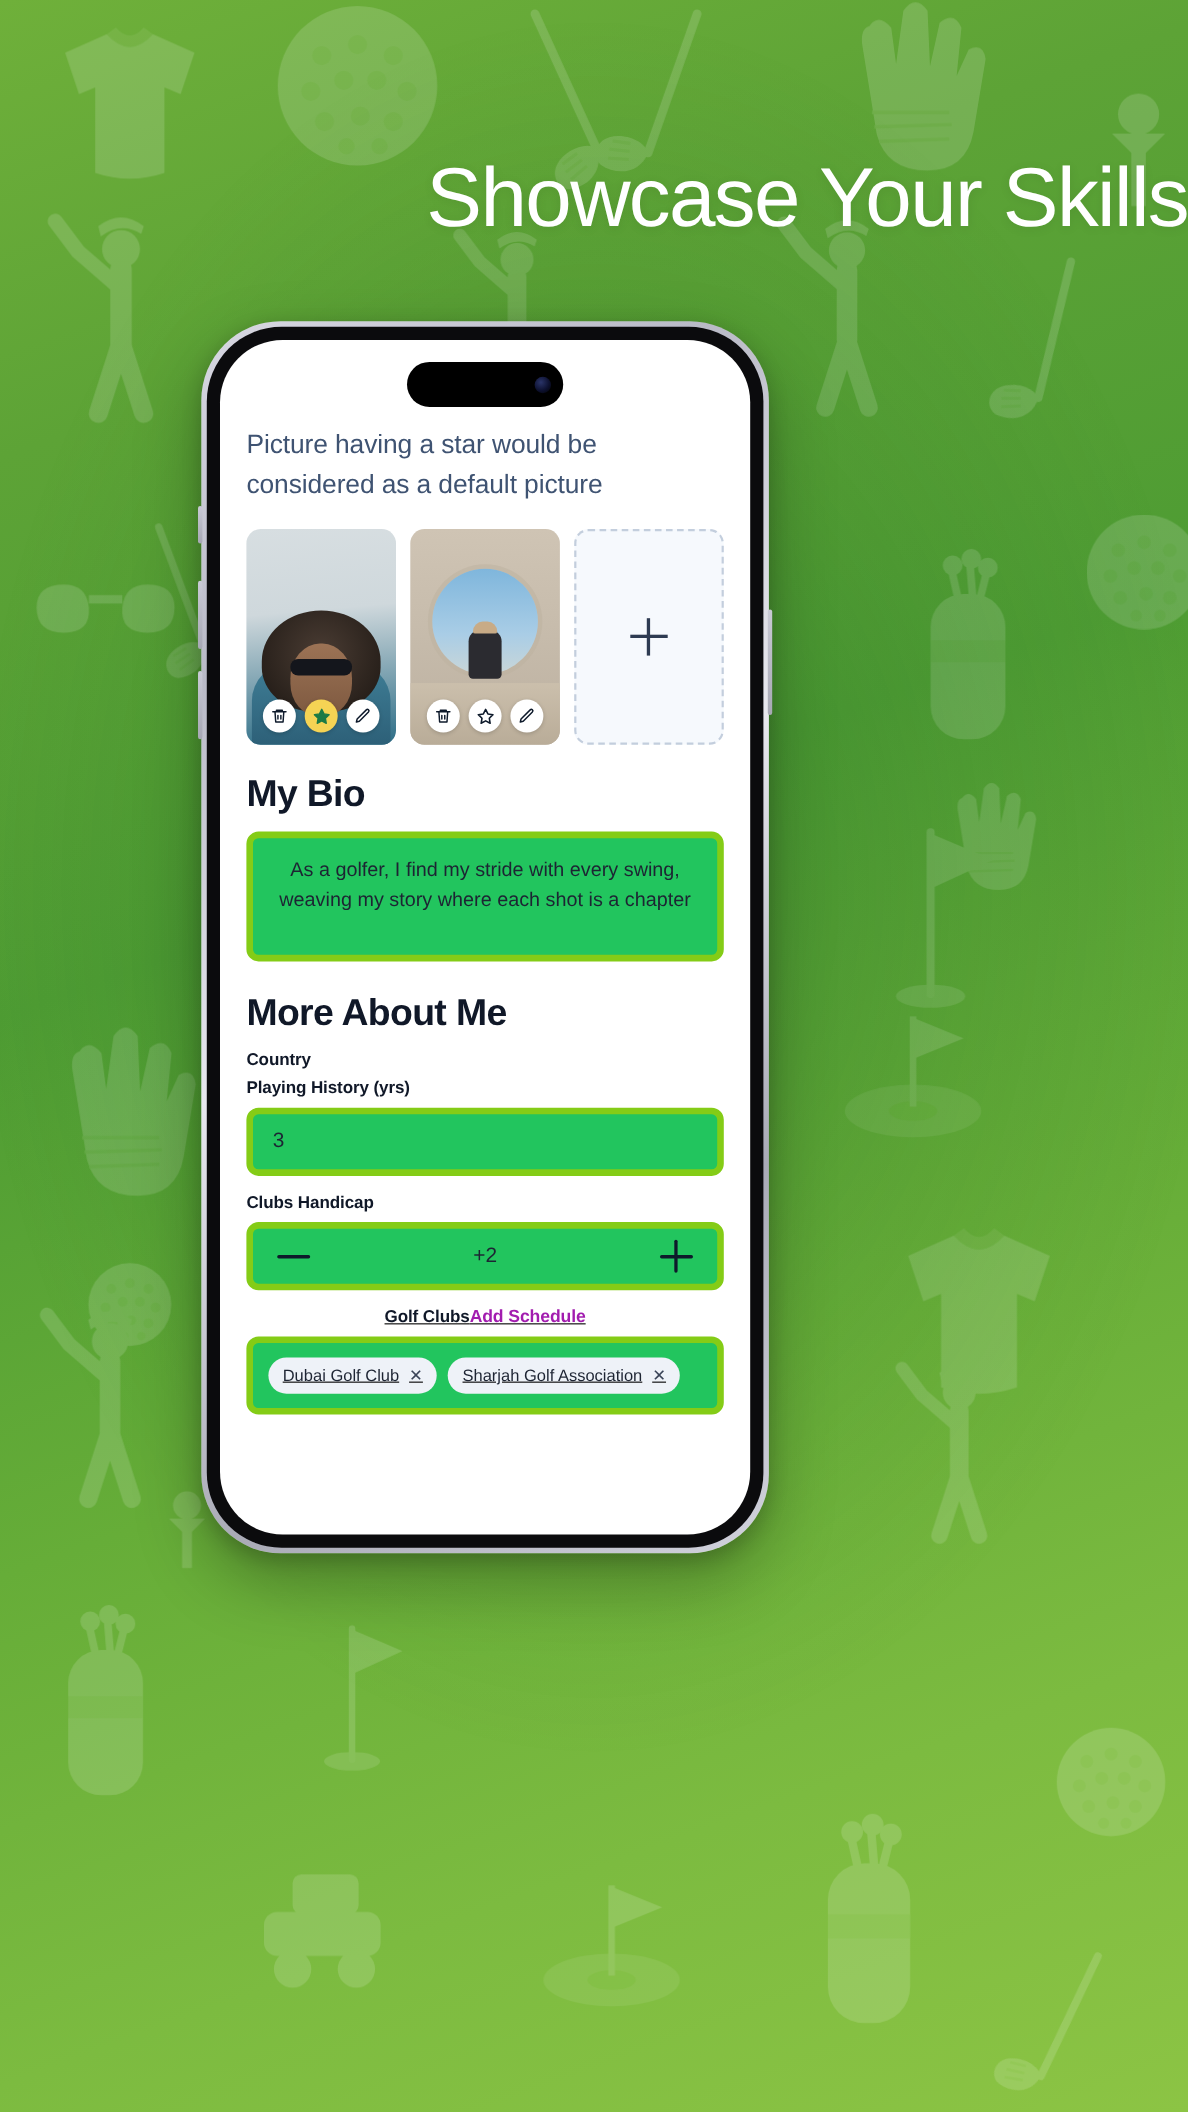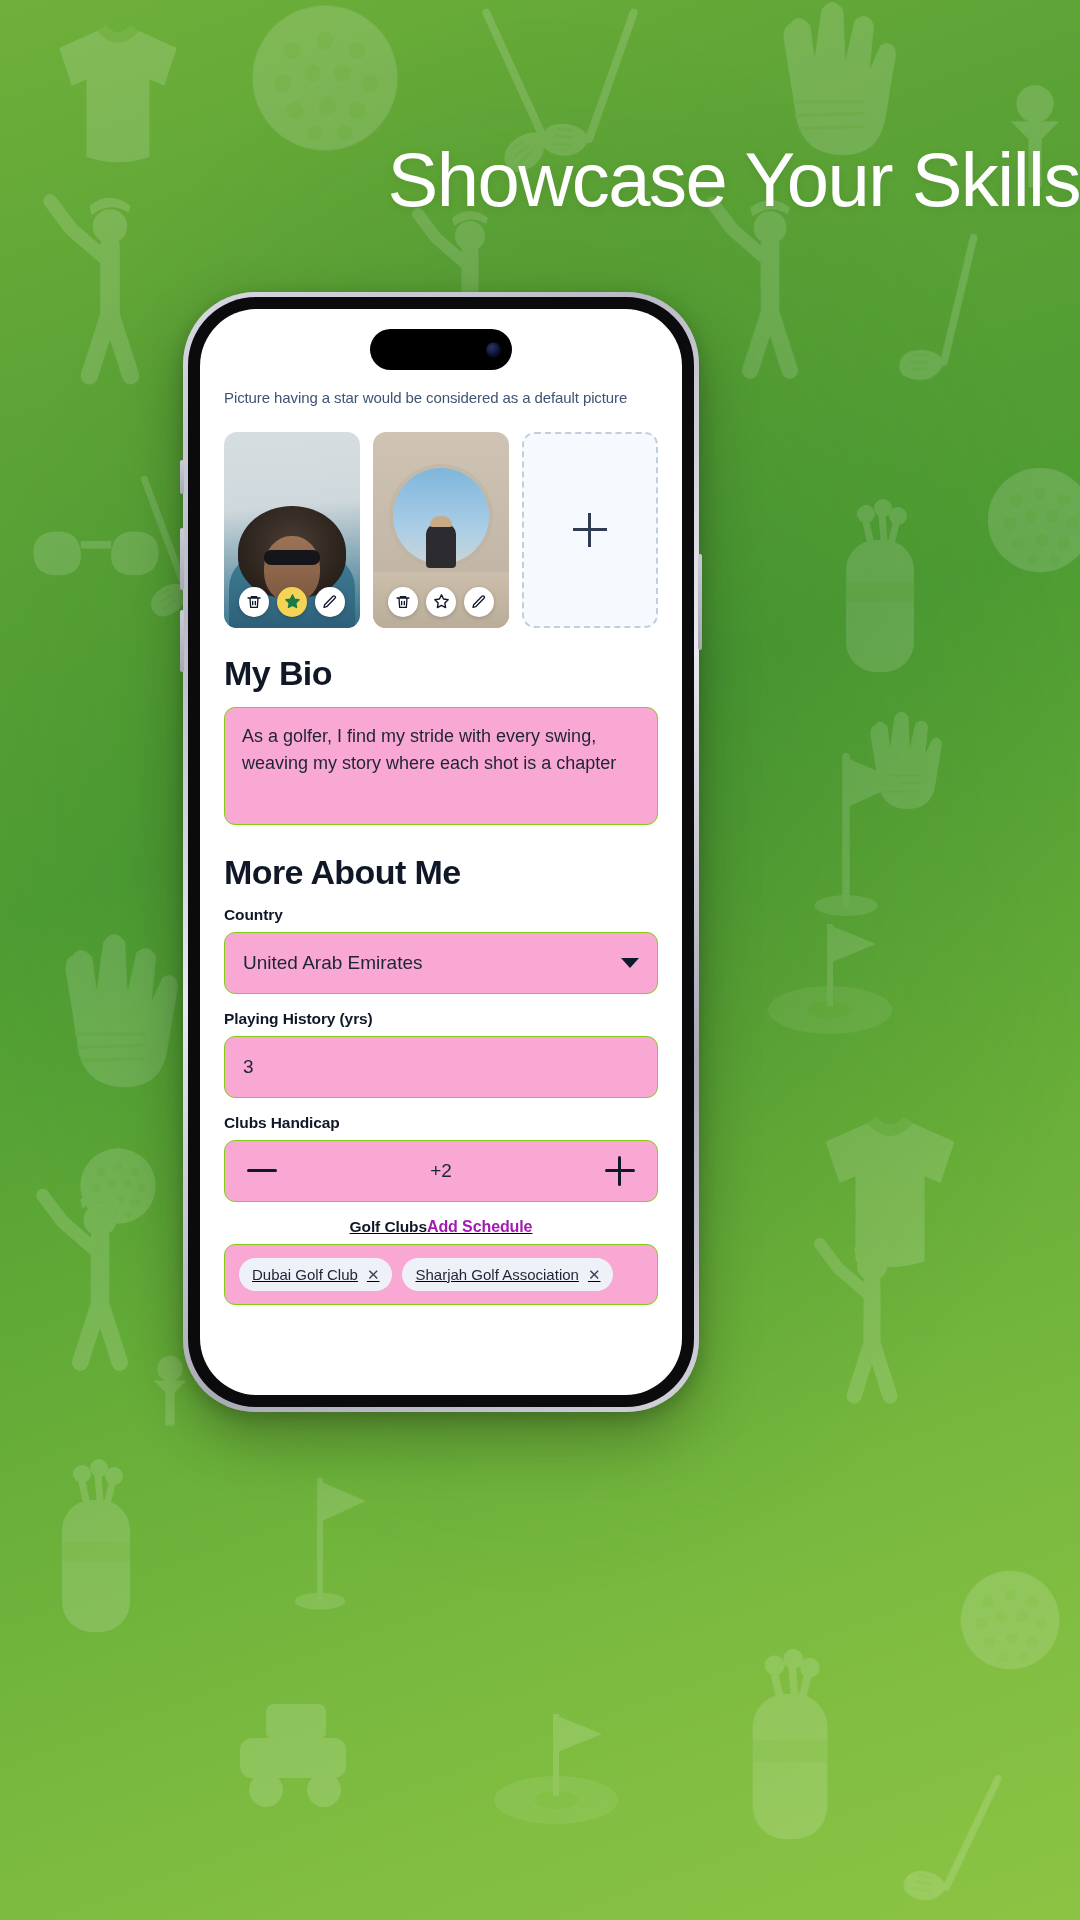--- a/index.html
+++ b/index.html
@@ -90,21 +90,21 @@
   
   .screen-content {
     position: absolute;
     top: 78px; left: 0; right: 0; bottom: 0;
     padding: 0 24px;
     overflow: hidden;
   }
 
   .hint {
     color: #3f5372;
-    font-size: 15px;
+    font-size: 24px;
     line-height: 1.5;
     margin-bottom: 22px;
     letter-spacing: -0.1px;
   }
 
   
   .photo-row { display: flex; gap: 13px; margin-bottom: 26px; }
   .photo-tile {
     width: 136px; height: 196px;
     border-radius: 13px;
@@ -201,23 +201,24 @@
 
   .field-label {
     font-size: 15.5px;
     font-weight: 700;
     color: #101828;
     margin-bottom: 8px;
     letter-spacing: -0.1px;
   }
 
   .box {
-    border: 1px solid #84cc16;
+    border: 6px solid #84cc16;
     border-radius: 11px;
-    background: #f9a8d4;
+    background: #22c55e;
+    text-align: center;
   }
   .bio-box {
     padding: 15px 17px;
     font-size: 18px;
     line-height: 1.55;
     color: #1d2433;
     min-height: 118px;
     margin-bottom: 4px;
   }
 
@@ -494,24 +495,20 @@
             <div class="plus"></div>
           </div>
         </div>
 
         <div class="sec-title">My Bio</div>
         <div class="box bio-box">As a golfer, I find my stride with every swing, weaving my story where each shot is a chapter</div>
 
         <div class="sec-title tight">More About Me</div>
 
         <div class="field-label">Country</div>
-        <div class="box select-box">
-          <span>United Arab Emirates</span>
-          <span class="caret"></span>
-        </div>
 
         <div class="field-label">Playing History (yrs)</div>
         <div class="box text-box">3</div>
 
         <div class="field-label">Clubs Handicap</div>
         <div class="box stepper">
           <span class="minus"></span>
           <span class="value">+2</span>
           <span class="plus2"></span>
         </div>

